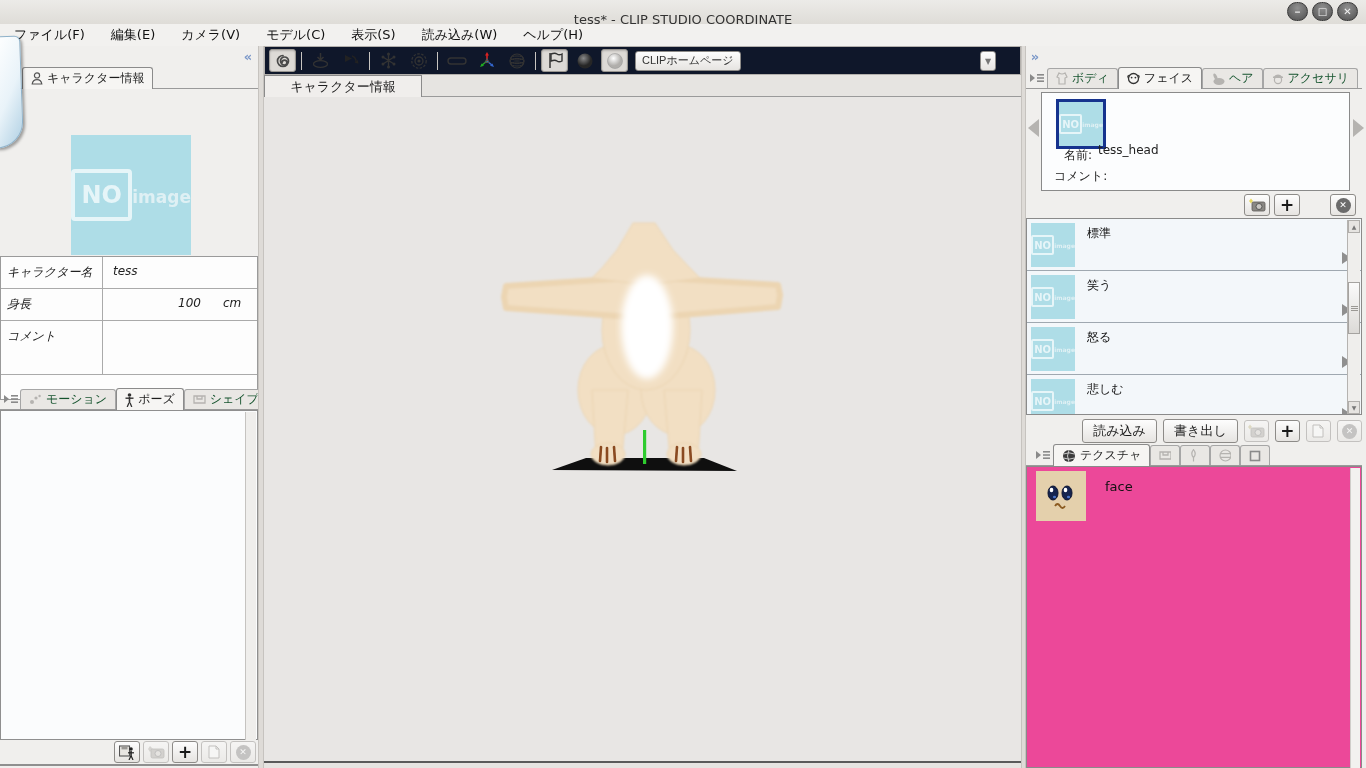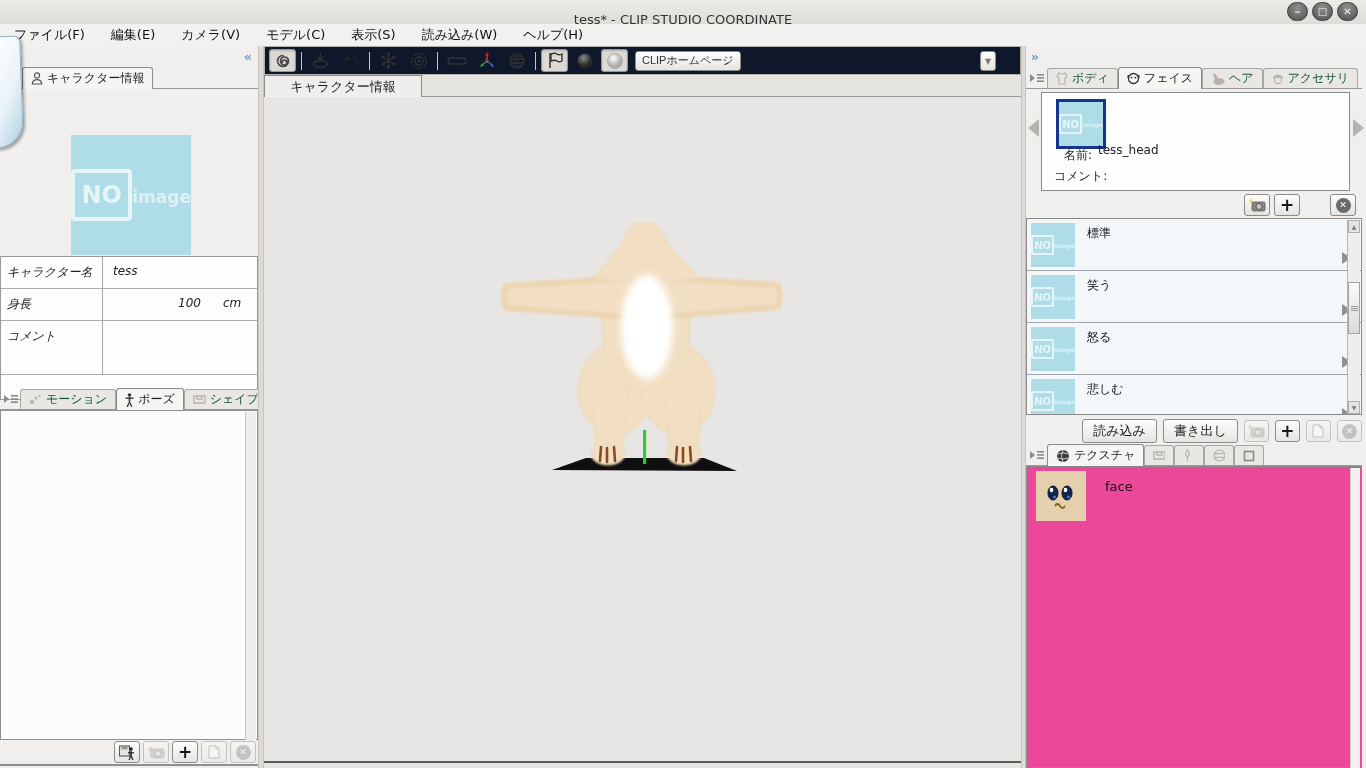--- a/index.html
+++ b/index.html
@@ -139,21 +139,21 @@
     border:1px solid #b0aeab; color:#777; font-size:6px; text-align:center; line-height:11px; }
   #expr-thumb { position:absolute; left:0; top:62px; width:12px; height:52px;
     background:linear-gradient(#fafafa,#dcdad7); border:1px solid #a5a3a0;
     display:flex; flex-direction:column; gap:1px; align-items:center; justify-content:center; }
   #expr-thumb i { width:7px; height:1px; background:#9a9894; }
   #expr-btnrow { position:absolute; left:0; top:371px; width:336px; height:28px;
     display:flex; align-items:center; gap:6px; padding-left:56px; }
   .wide-btn { width:78px; height:24px; font-size:13px; }
 
   #texture-panel { position:absolute; left:0; top:397px; width:340px; height:325px; }
-  #texture-tabrow { position:absolute; left:0; top:1px; width:336px; height:22px; padding-left:1px; }
+  #texture-tabrow { position:absolute; left:0; top:1px; width:336px; height:22px; padding-left:7px; }
   .stub-tab { width:30px; }
   #texture-list { position:absolute; left:0; top:23px; width:336px; height:302px;
     background:#ec4899; border:1px solid #8a8a8a; }
   #texture-scroll { position:absolute; right:1px; top:1px; width:10px; height:300px;
     background:#f2f1ef; border-left:1px solid #cfcdc9; }
   #face-item-label { position:absolute; left:78px; top:12px; font-size:13px; color:#111; }
   #face-thumb { position:absolute; left:9px; top:4px; }
 
   
   #page-curl { left:-8px; top:36px; width:30px; height:112px;

